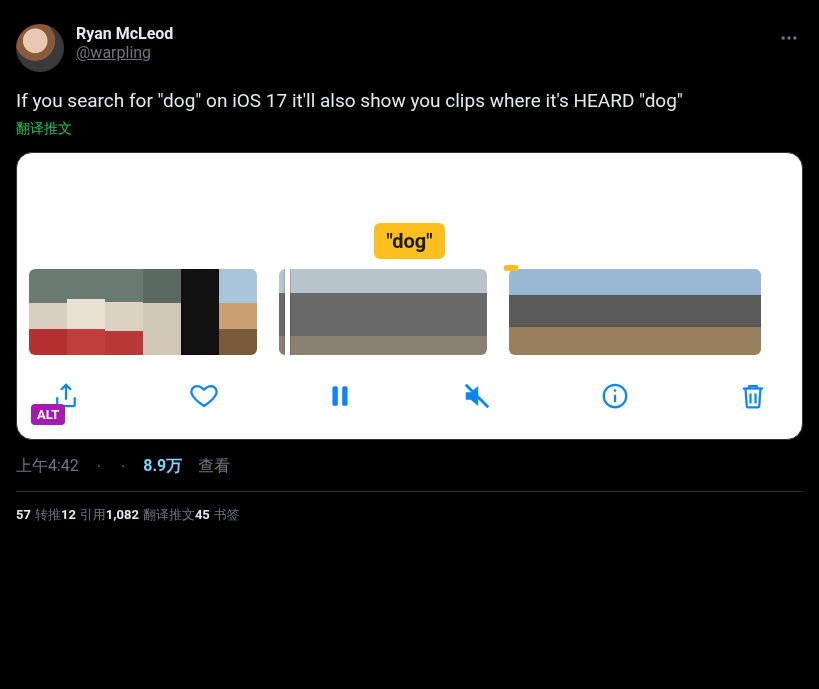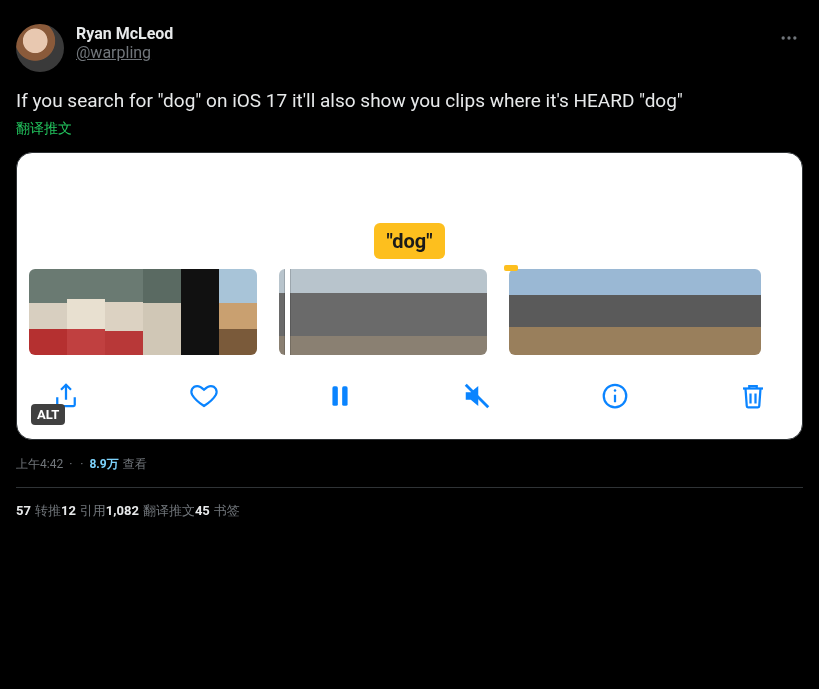--- a/index.html
+++ b/index.html
@@ -123,26 +123,26 @@
     display: flex;
     justify-content: space-between;
     align-items: center;
     padding: 22px 34px 28px;
   }
   .tb-btn { color:#0a84ff; cursor:pointer; }
   .tb-btn svg { width:30px; height:30px; display:block; }
   .tb-btn.pause svg{width:26px;height:30px;}
   .alt-badge {
     position:absolute;left:14px;bottom:14px;
-    background:#404040;color:#fff;font-weight:700;font-size:13px;
+    background:#a21caf;color:#fff;font-weight:700;font-size:13px;
     padding:3px 6px;border-radius:4px;
   }
   .meta {
-    color:#71767b;font-size:12px;margin-top:16px;
-    display:flex;gap:4px;align-items:center;flex-wrap:wrap;
+    color:#71767b;font-size:16px;margin-top:16px;
+    display:flex;gap:16px;align-items:center;flex-wrap:wrap;
   }
   .meta .views-n{color:#7dd3fc;font-weight:700;}
   .sep{margin:0 2px;}
   .divider{height:1px;background:#2f3336;margin-top:14px;}
   .stats{display:flex;margin-top:14px;font-size:13px;}
   .stat{color:#71767b;}
   .stat .n{color:#e7e9ea;font-weight:700;margin-right:4px;}
 </style>
 </head>
 <body>

